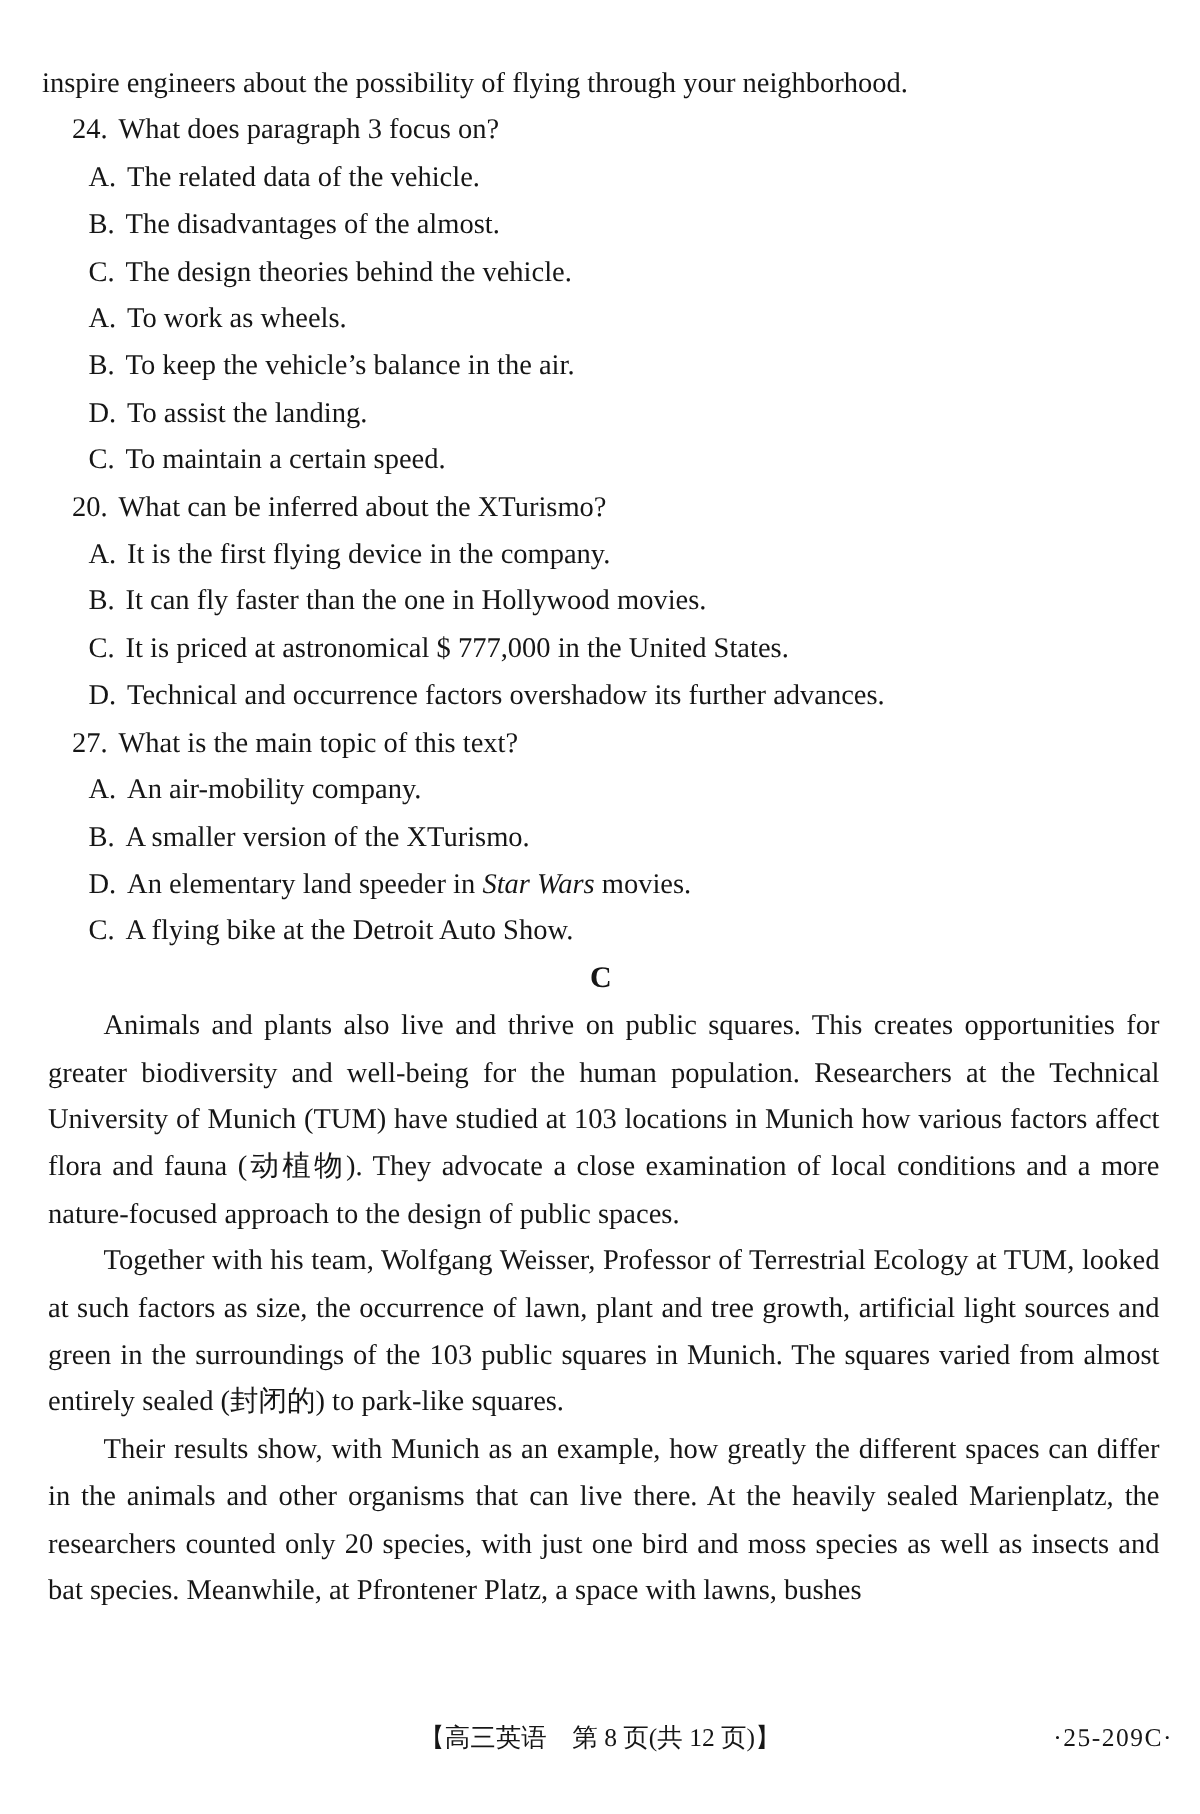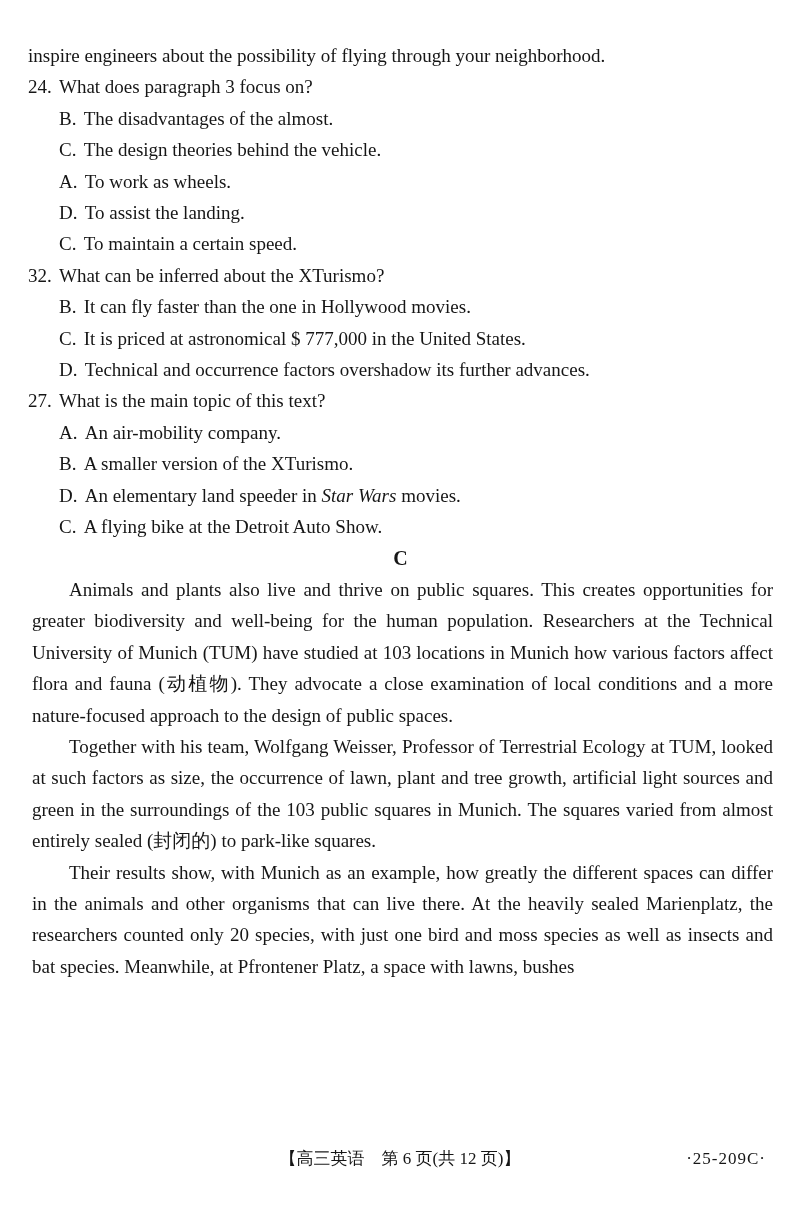--- a/index.html
+++ b/index.html
@@ -22,20 +22,21 @@
     box-sizing: border-box;
     padding: 40px 27px 0 28px;
     font-size: 19px;
     line-height: 31.4px;
   }
   .cont-line {
     text-align: left;
   }
   .q-line .qnum {
     margin-right: 0.38em;
+    margin-left: 20px;
   }
   .opt {
     padding-left: 31px;
   }
   .opt .optlabel {
     margin-right: 0.38em;
   }
   .section-head {
     text-align: center;
     font-weight: bold;
@@ -55,47 +56,50 @@
     font-size: 17px;
     line-height: 32px;
   }
   .footer .footer-center {
     display: block;
     text-align: center;
     width: 100%;
   }
   .footer .footer-right {
     position: absolute;
-    right: 34px;
+    right: 18px;
     top: 0;
     letter-spacing: 1px;
   }
   i.italic-title { font-style: italic; }
 </style>
 </head>
 <body>
 
 <div class="page">
 
   <div class="cont-line">inspire engineers about the possibility of flying through your neighborhood.</div>
 
   <div class="q-block">
     <div class="q-line"><span class="qnum">24.</span><span class="qtext">What does paragraph 3 focus on?</span></div>
+    <div class="opt"><span class="optlabel">A.</span><span>The related data of the vehicle.</span></div>
     <div class="opt"><span class="optlabel">B.</span><span>The disadvantages of the almost.</span></div>
     <div class="opt"><span class="optlabel">C.</span><span>The design theories behind the vehicle.</span></div>
   </div>
 
   <div class="q-block">
     <div class="opt"><span class="optlabel">A.</span><span>To work as wheels.</span></div>
+    <div class="opt"><span class="optlabel">B.</span><span>To keep the vehicle’s balance in the air.</span></div>
     <div class="opt"><span class="optlabel">D.</span><span>To assist the landing.</span></div>
     <div class="opt"><span class="optlabel">C.</span><span>To maintain a certain speed.</span></div>
   </div>
 
   <div class="q-block">
-    <div class="q-line"><span class="qnum">32.</span><span class="qtext">What can be inferred about the XTurismo?</span></div>
+    <div class="q-line"><span class="qnum">20.</span><span class="qtext">What can be inferred about the XTurismo?</span></div>
+    <div class="opt"><span class="optlabel">A.</span><span>It is the first flying device in the company.</span></div>
     <div class="opt"><span class="optlabel">B.</span><span>It can fly faster than the one in Hollywood movies.</span></div>
     <div class="opt"><span class="optlabel">C.</span><span>It is priced at astronomical $ 777,000 in the United States.</span></div>
     <div class="opt"><span class="optlabel">D.</span><span>Technical and occurrence factors overshadow its further advances.</span></div>
   </div>
 
   <div class="q-block">
     <div class="q-line"><span class="qnum">27.</span><span class="qtext">What is the main topic of this text?</span></div>
     <div class="opt"><span class="optlabel">A.</span><span>An air-mobility company.</span></div>
     <div class="opt"><span class="optlabel">B.</span><span>A smaller version of the XTurismo.</span></div>
     <div class="opt"><span class="optlabel">D.</span><span>An elementary land speeder in </span><i class="italic-title">Star Wars</i><span> movies.</span></div>
@@ -106,15 +110,15 @@
 
   <div class="passage">
     <p>Animals and plants also live and thrive on public squares. This creates opportunities for greater biodiversity and well-being for the human population. Researchers at the Technical University of Munich (TUM) have studied at 103 locations in Munich how various factors affect flora and fauna (动植物). They advocate a close examination of local conditions and a more nature-focused approach to the design of public spaces.</p>
     <p>Together with his team, Wolfgang Weisser, Professor of Terrestrial Ecology at TUM, looked at such factors as size, the occurrence of lawn, plant and tree growth, artificial light sources and green in the surroundings of the 103 public squares in Munich. The squares varied from almost entirely sealed (封闭的) to park-like squares.</p>
     <p>Their results show, with Munich as an example, how greatly the different spaces can differ in the animals and other organisms that can live there. At the heavily sealed Marienplatz, the researchers counted only 20 species, with just one bird and moss species as well as insects and bat species. Meanwhile, at Pfrontener Platz, a space with lawns, bushes</p>
   </div>
 
 </div>
 
 <div class="footer">
-  <span class="footer-center">【高三英语　第 6 页(共 12 页)】</span>
+  <span class="footer-center">【高三英语　第 8 页(共 12 页)】</span>
   <span class="footer-right">·25-209C·</span>
 </div>
 
 </body></html>

